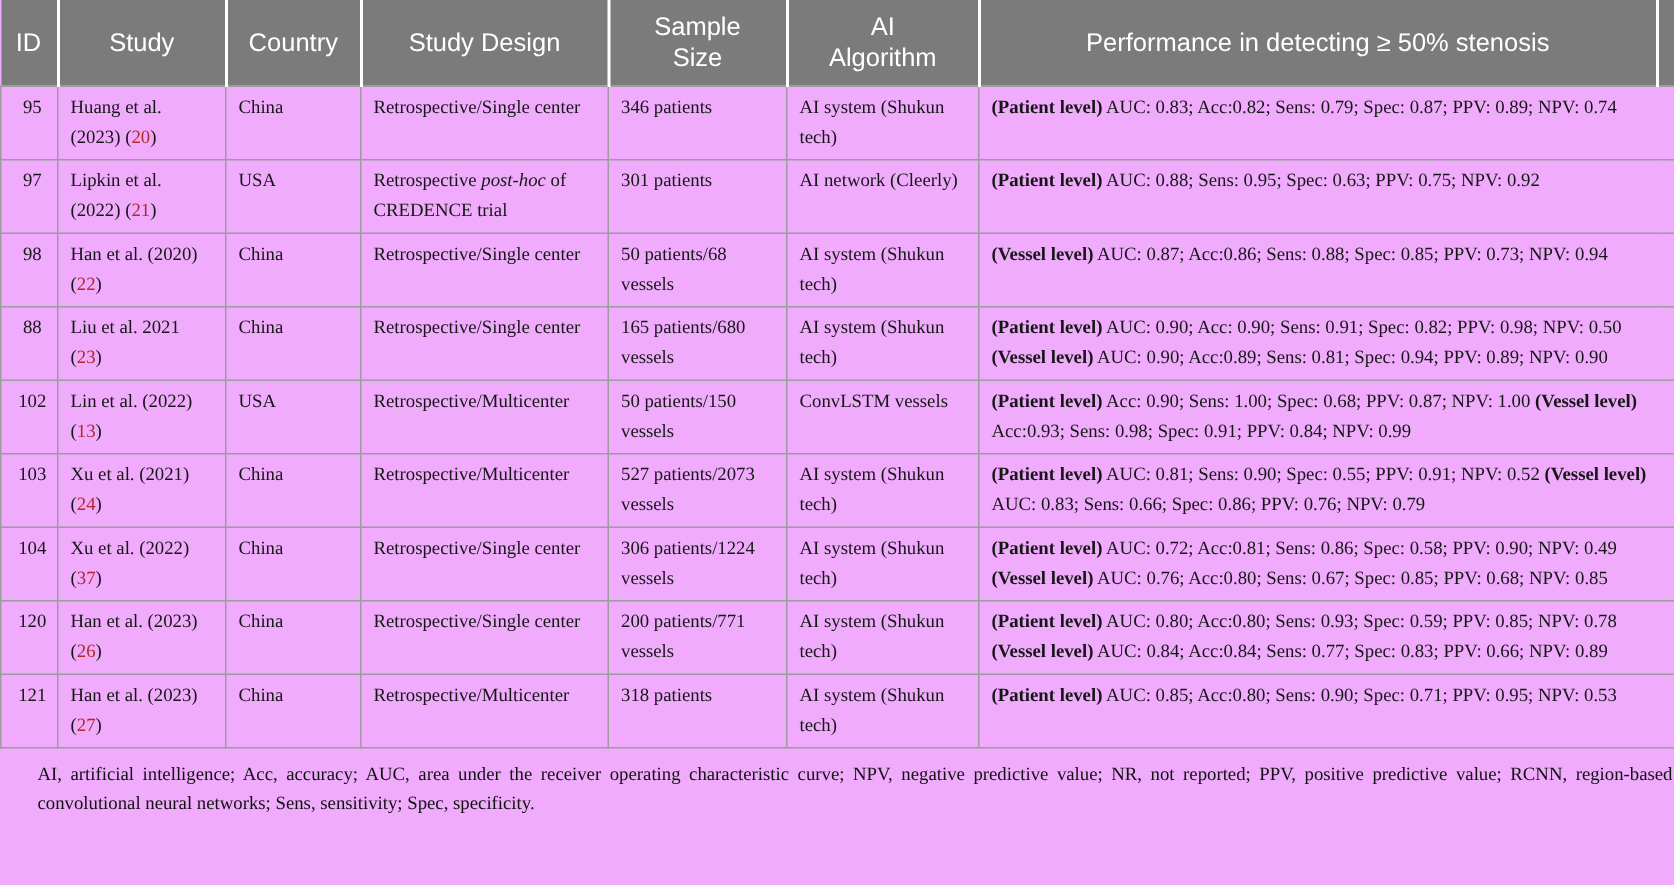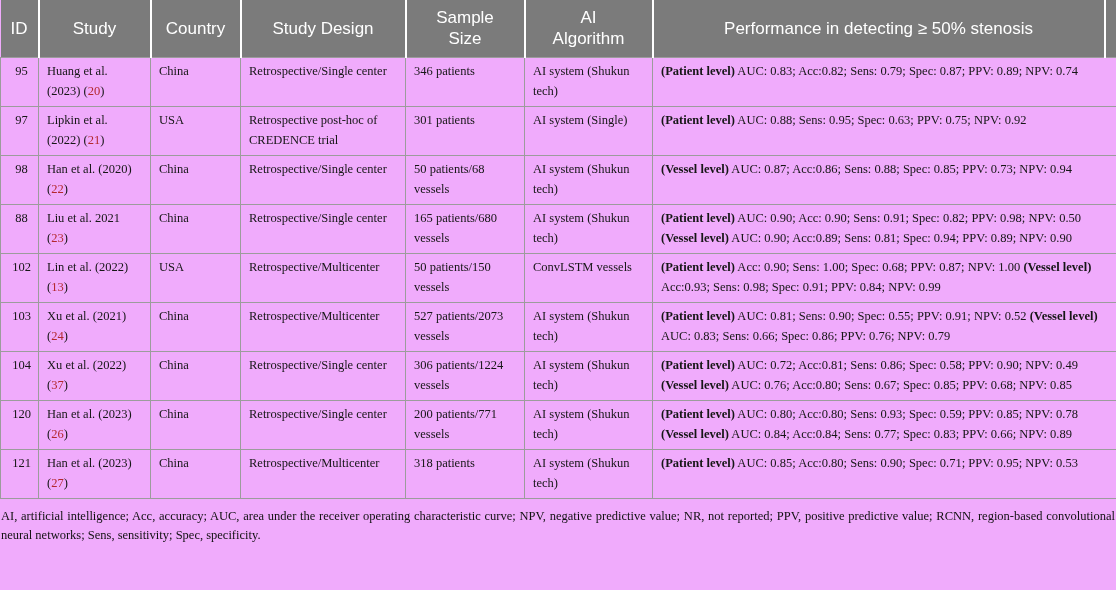--- a/index.html
+++ b/index.html
@@ -27,25 +27,25 @@
   thead th:first-child{border-left:none;}
   tbody td{
     border:1px solid var(--border);
     vertical-align:top;text-align:left;
     font-size:12.5px;line-height:1.6;
     padding:3px 8px 5px 8px;color:var(--ink);
   }
   td.c-id{padding-left:6px;padding-right:2px;text-align:center;}
   td.c-perf{padding-left:8px;padding-right:5px;}
   .ref{color:var(--red);text-align:right;}
-  .it{}
+  .it{font-style:italic;}
   b{font-weight:bold;}
   .footnote{
     font-size:12.5px;line-height:1.55;color:#111111;
-    padding:8px 1px 0 1px;text-align:justify;
+    padding:8px 1px 0 1px;text-align:justify;margin-left:24px;
   }
 </style>
 </head>
 <body>
 
 <div class="page">
   <table>
     <colgroup>
       <col style="width:38px">
         <col style="width:112px">
@@ -79,21 +79,21 @@
           <td>346 patients</td>
           <td>AI system (Shukun tech)</td>
           <td class="c-perf" colspan="2"><b>(Patient level)</b> AUC: 0.83; Acc:0.82; Sens: 0.79; Spec: 0.87; PPV: 0.89; NPV: 0.74</td>
         </tr>
         <tr>
           <td class="c-id">97</td>
           <td>Lipkin et al. (2022) (<span class="ref">21</span>)</td>
           <td>USA</td>
           <td>Retrospective <span class="it">post-hoc</span> of CREDENCE trial</td>
           <td>301 patients</td>
-          <td>AI system (Single)</td>
+          <td>AI network (Cleerly)</td>
           <td class="c-perf" colspan="2"><b>(Patient level)</b> AUC: 0.88; Sens: 0.95; Spec: 0.63; PPV: 0.75; NPV: 0.92</td>
         </tr>
         <tr>
           <td class="c-id">98</td>
           <td>Han et al. (2020) (<span class="ref">22</span>)</td>
           <td>China</td>
           <td>Retrospective/<wbr>Single center</td>
           <td>50 patients/<wbr>68 vessels</td>
           <td>AI system (Shukun tech)</td>
           <td class="c-perf" colspan="2"><b>(Vessel level)</b> AUC: 0.87; Acc:0.86; Sens: 0.88; Spec: 0.85; PPV: 0.73; NPV: 0.94</td>

